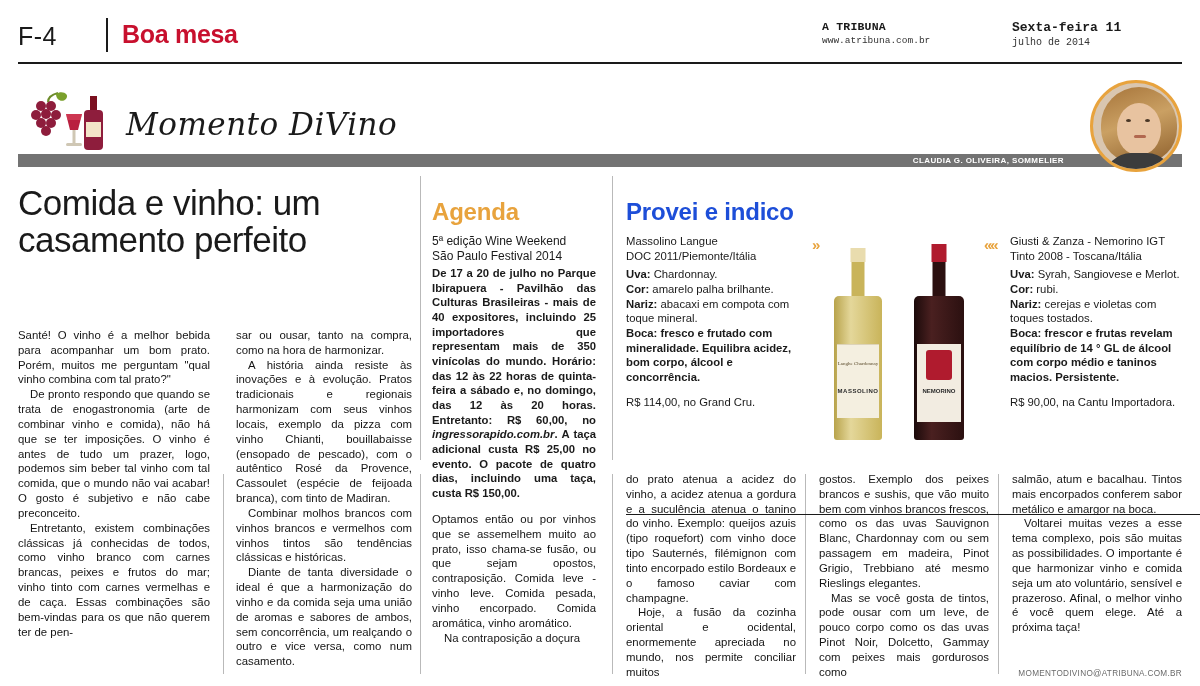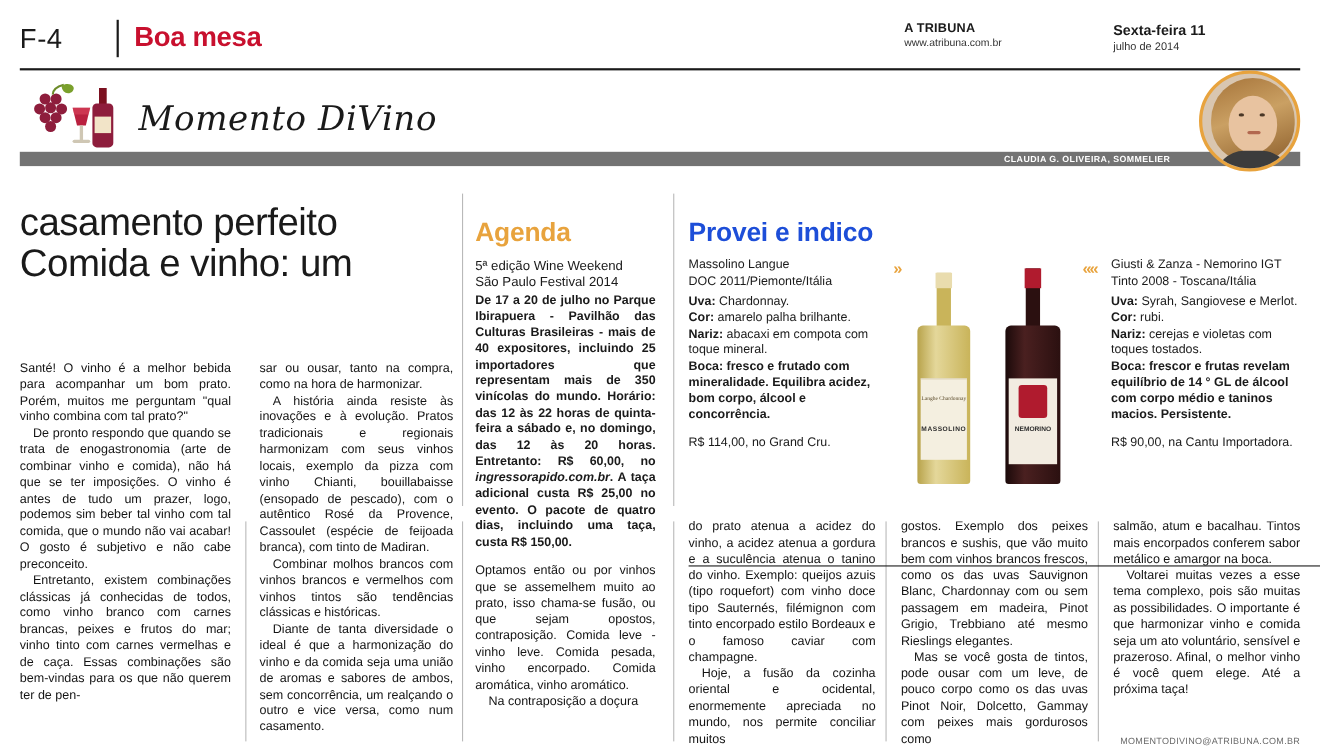--- a/index.html
+++ b/index.html
@@ -22,32 +22,32 @@
   .folio {
     font-size:25px; letter-spacing:0.5px; color:#1a1a1a;
     width:88px; padding-top:4px;
   }
   .vrule { width:2px; background:#1a1a1a; height:34px; margin-right:14px; }
   .section-name {
     font-size:25px; font-weight:bold; color:#c8102e; padding-top:2px;
     letter-spacing:-0.3px;
   }
   .masthead-mid {
-    margin-left:auto; display:flex; gap:0; padding-top:2px;
+    margin-left:auto; display:flex; gap:0; padding-top:2px;font-family:Liberation Mono, monospace;
   }
   .mh-block { width:190px; }
   .mh-block.b2 { width:170px; }
   .mh-title { font-size:11.5px; font-weight:bold; letter-spacing:0.2px; }
   .mh-sub { font-size:9.5px; color:#333; margin-top:2px; }
   .mh-date { font-size:13px; font-weight:bold; }
   .mh-date2 { font-size:10px; color:#333; margin-top:2px; }
 
   
   .logoband {
-    position:absolute; left:18px; top:70px; width:1164px; height:84px;
+    position:absolute; left:18px; top:86px; width:1164px; height:84px;
   }
   .band-rule {
     position:absolute; left:0; top:68px; width:1164px; height:13px;
     background:#737373;
   }
   .band-rule .credit {
     position:absolute; right:118px; top:2px;
     font-size:8px; font-weight:bold; color:#ffffff; letter-spacing:0.4px;
   }
   .logo-script {
@@ -199,22 +199,22 @@
 
     <div class="colrule" style="left:402px; top:0; height:284px;"></div>
     <div class="colrule" style="left:594px; top:0; height:284px;"></div>
     <div class="colrule" style="left:205px; top:298px; height:200px;"></div>
     <div class="colrule" style="left:402px; top:298px; height:200px;"></div>
     <div class="colrule" style="left:594px; top:298px; height:200px;"></div>
     <div class="colrule" style="left:787px; top:298px; height:200px;"></div>
     <div class="colrule" style="left:980px; top:298px; height:200px;"></div>
 
     <div class="headline">
+      <div>Comida e vinho: um</div>
       <div>casamento perfeito</div>
-      <div>Comida e vinho: um</div>
     </div>
 
     <div class="body-col" style="left:0; top:152px; width:192px;">
       <p class="first">Santé! O vinho é a melhor bebida para acompanhar um bom prato. Porém, muitos me perguntam "qual vinho combina com tal prato?"</p>
       <p>De pronto respondo que quando se trata de enogastronomia (arte de combinar vinho e comida), não há que se ter imposições. O vinho é antes de tudo um prazer, logo, podemos sim beber tal vinho com tal comida, que o mundo não vai acabar! O gosto é subjetivo e não cabe preconceito.</p>
       <p>Entretanto, existem combinações clássicas já conhecidas de todos, como vinho branco com carnes brancas, peixes e frutos do mar; vinho tinto com carnes vermelhas e de caça. Essas combinações são bem-vindas para os que não querem ter de pen-</p>
     </div>
 
     <div class="body-col" style="left:218px; top:152px; width:176px;">
       <p class="first">sar ou ousar, tanto na compra, como na hora de harmonizar.</p>

